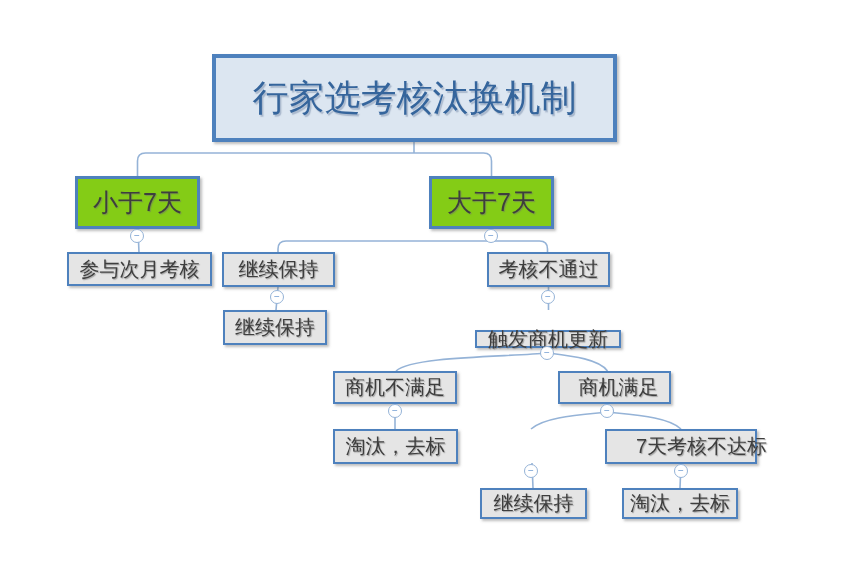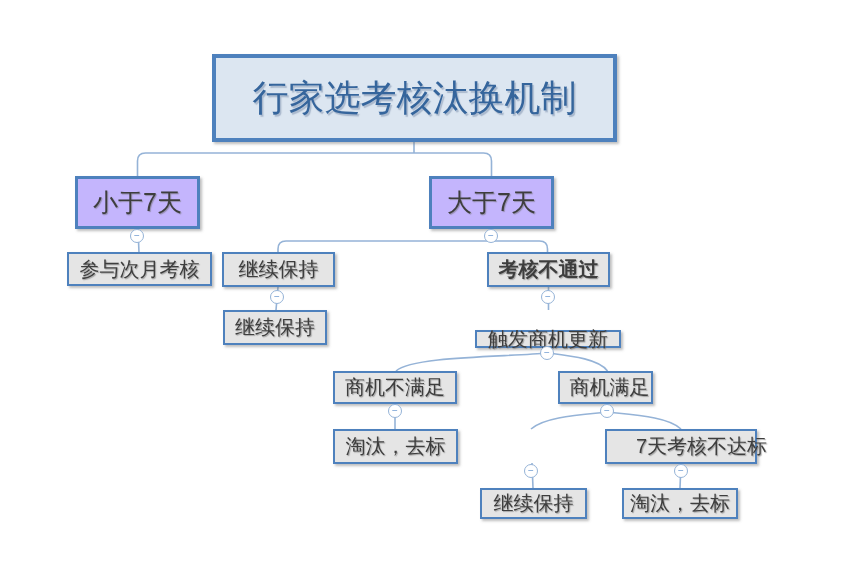--- a/index.html
+++ b/index.html
@@ -39,21 +39,21 @@
   }
   .lvl1 {
     background: #dce6f1;
     border-width: 4px;
     font-size: 36px;
     font-weight: normal;
     color: #35659c;
     text-shadow: 1.5px 1.5px 1px rgba(120,140,170,0.5);
   }
   .lvl2 {
-    background: #c4b5fd;
+    background: #84cc16;
     border-width: 3px;
     font-size: 25px;
   }
   .collapse {
     position: absolute;
     box-sizing: content-box;
     width: 12px;
     height: 12px;
     background: #ffffff;
     border: 1.5px solid #95b3d7;
@@ -97,29 +97,29 @@
   <div class="node lvl1" style="left:212px;top:54px;width:405px;height:88px;">行家选考核汰换机制</div>
 
   <div class="node lvl2" style="left:75px;top:176px;width:125px;height:53px;">小于7天</div>
 
   <div class="node lvl2" style="left:429px;top:176px;width:125px;height:53px;">大于7天</div>
 
   <div class="node" style="left:67px;top:252px;width:145px;height:34px;">参与次月考核</div>
 
   <div class="node" style="left:222px;top:252px;width:113px;height:35px;">继续保持</div>
 
-  <div class="node" style="left:487px;top:252px;width:123px;height:35px;font-weight:bold;">考核不通过</div>
+  <div class="node" style="left:487px;top:252px;width:123px;height:35px;">考核不通过</div>
 
   <div class="node" style="left:223px;top:310px;width:104px;height:35px;">继续保持</div>
 
   <div class="node" style="left:475px;top:310px;width:146px;height:18px;margin-top:20px;">触发商机更新</div>
 
   <div class="node" style="left:333px;top:371px;width:124px;height:33px;">商机不满足</div>
 
-  <div class="node" style="left:558px;top:371px;width:95px;height:33px;padding-left:8px;">商机满足</div>
+  <div class="node" style="left:558px;top:371px;width:113px;height:33px;padding-left:8px;">商机满足</div>
 
   <div class="node" style="left:333px;top:429px;width:125px;height:35px;">淘汰，去标</div>
 
 
   <div class="node" style="left:605px;top:429px;width:152px;height:35px;padding-left:41px;">7天考核不达标</div>
 
   <div class="node" style="left:480px;top:488px;width:107px;height:31px;">继续保持</div>
 
   <div class="node" style="left:622px;top:488px;width:116px;height:31px;">淘汰，去标</div>
 

